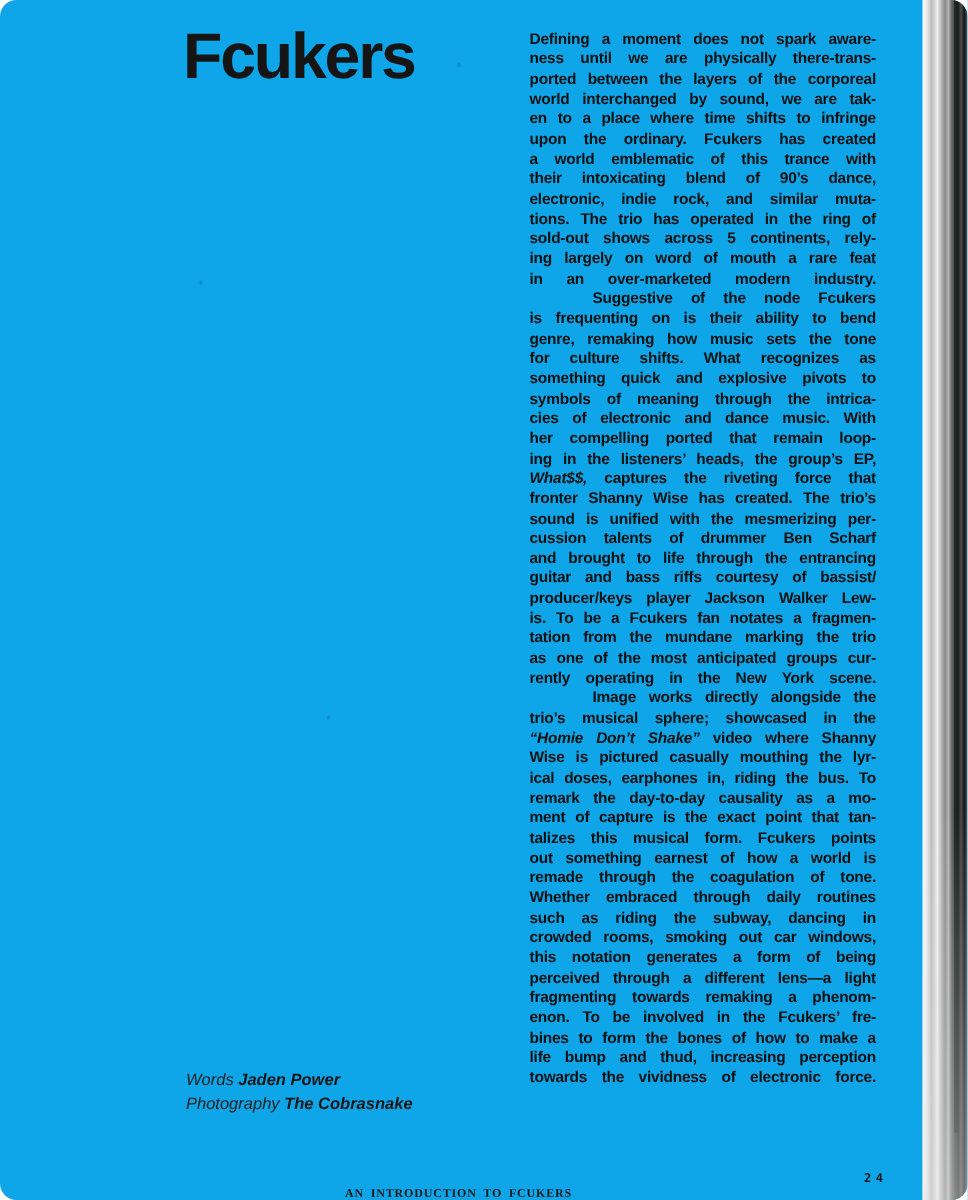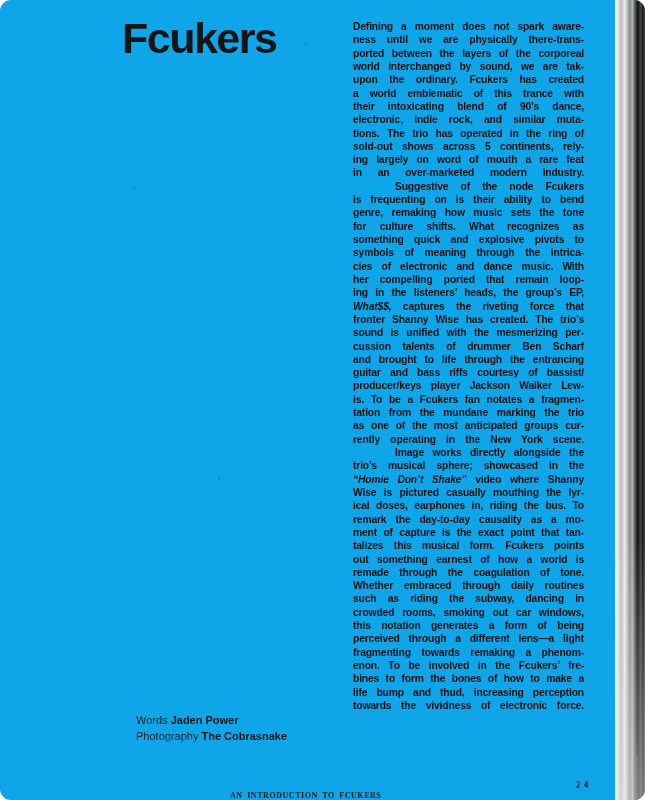--- a/index.html
+++ b/index.html
@@ -49,26 +49,27 @@
   .line em {
     font-style: italic;
     font-weight: inherit;
   }
   .indent {
     display: inline-block;
     width: 42px;
   }
   .credits {
     position: absolute;
-    left: 136px;
+    left: 124px;
     top: 713px;
     font-size: 11px;
     line-height: 15.5px;
     font-weight: 400;
     color: #222;
+    font-style: italic;
   }
   .credit-name {
     font-weight: 700;
     color: #161616;
   }
   .footer-title {
     position: absolute;
     left: 230px;
     top: 791px;
     font-family: Liberation Serif, serif;
@@ -137,20 +138,21 @@
 
 <div class="page">
 
   <h1 class="title">Fcukers</h1>
 
   <div class="body-col">
       <div class="line"><span>Defining a moment does not spark aware-</span></div>
       <div class="line"><span>ness until we are physically there-trans-</span></div>
       <div class="line"><span>ported between the layers of the corporeal</span></div>
       <div class="line"><span>world interchanged by sound, we are tak-</span></div>
+      <div class="line"><span>en to a place where time shifts to infringe</span></div>
       <div class="line"><span>upon the ordinary. Fcukers has created</span></div>
       <div class="line"><span>a world emblematic of this trance with</span></div>
       <div class="line"><span>their intoxicating blend of 90’s dance,</span></div>
       <div class="line"><span>electronic, indie rock, and similar muta-</span></div>
       <div class="line"><span>tions. The trio has operated in the ring of</span></div>
       <div class="line"><span>sold-out shows across 5 continents, rely-</span></div>
       <div class="line"><span>ing largely on word of mouth a rare feat</span></div>
       <div class="line"><span>in an over-marketed modern industry.</span></div>
       <div class="line"><span class="indent"></span><span>Suggestive of the node Fcukers</span></div>
       <div class="line"><span>is frequenting on is their ability to bend</span></div>

